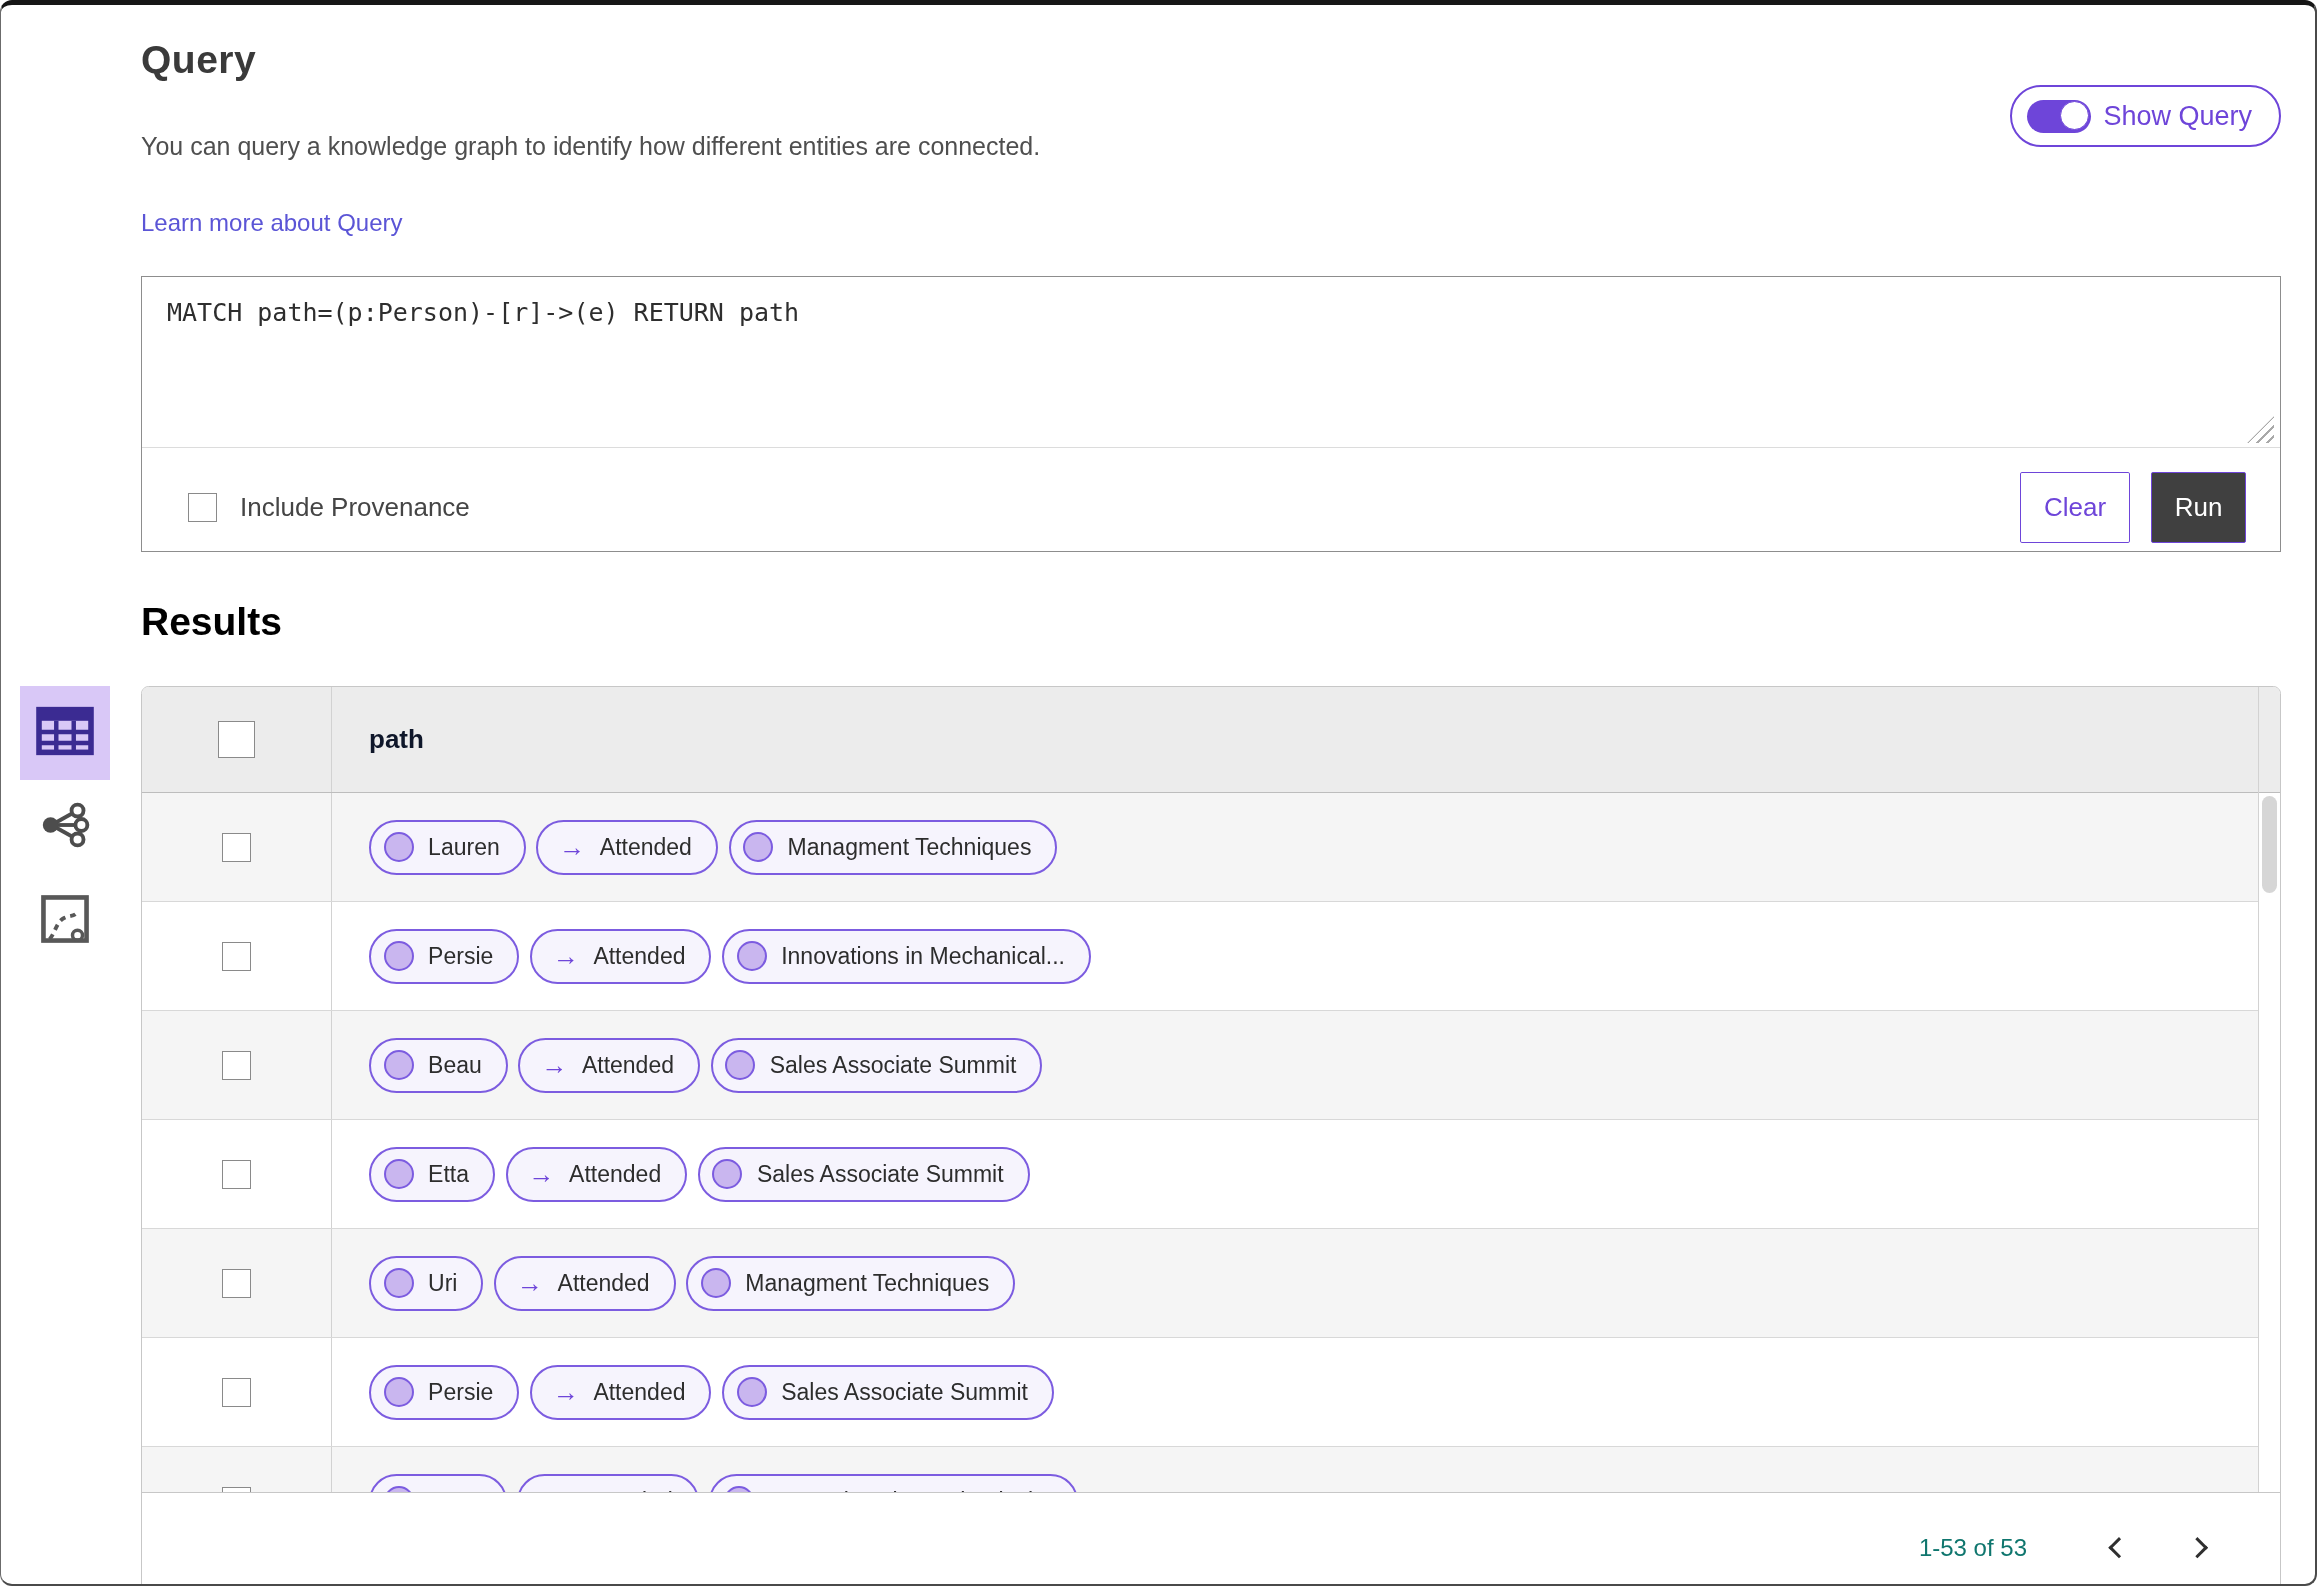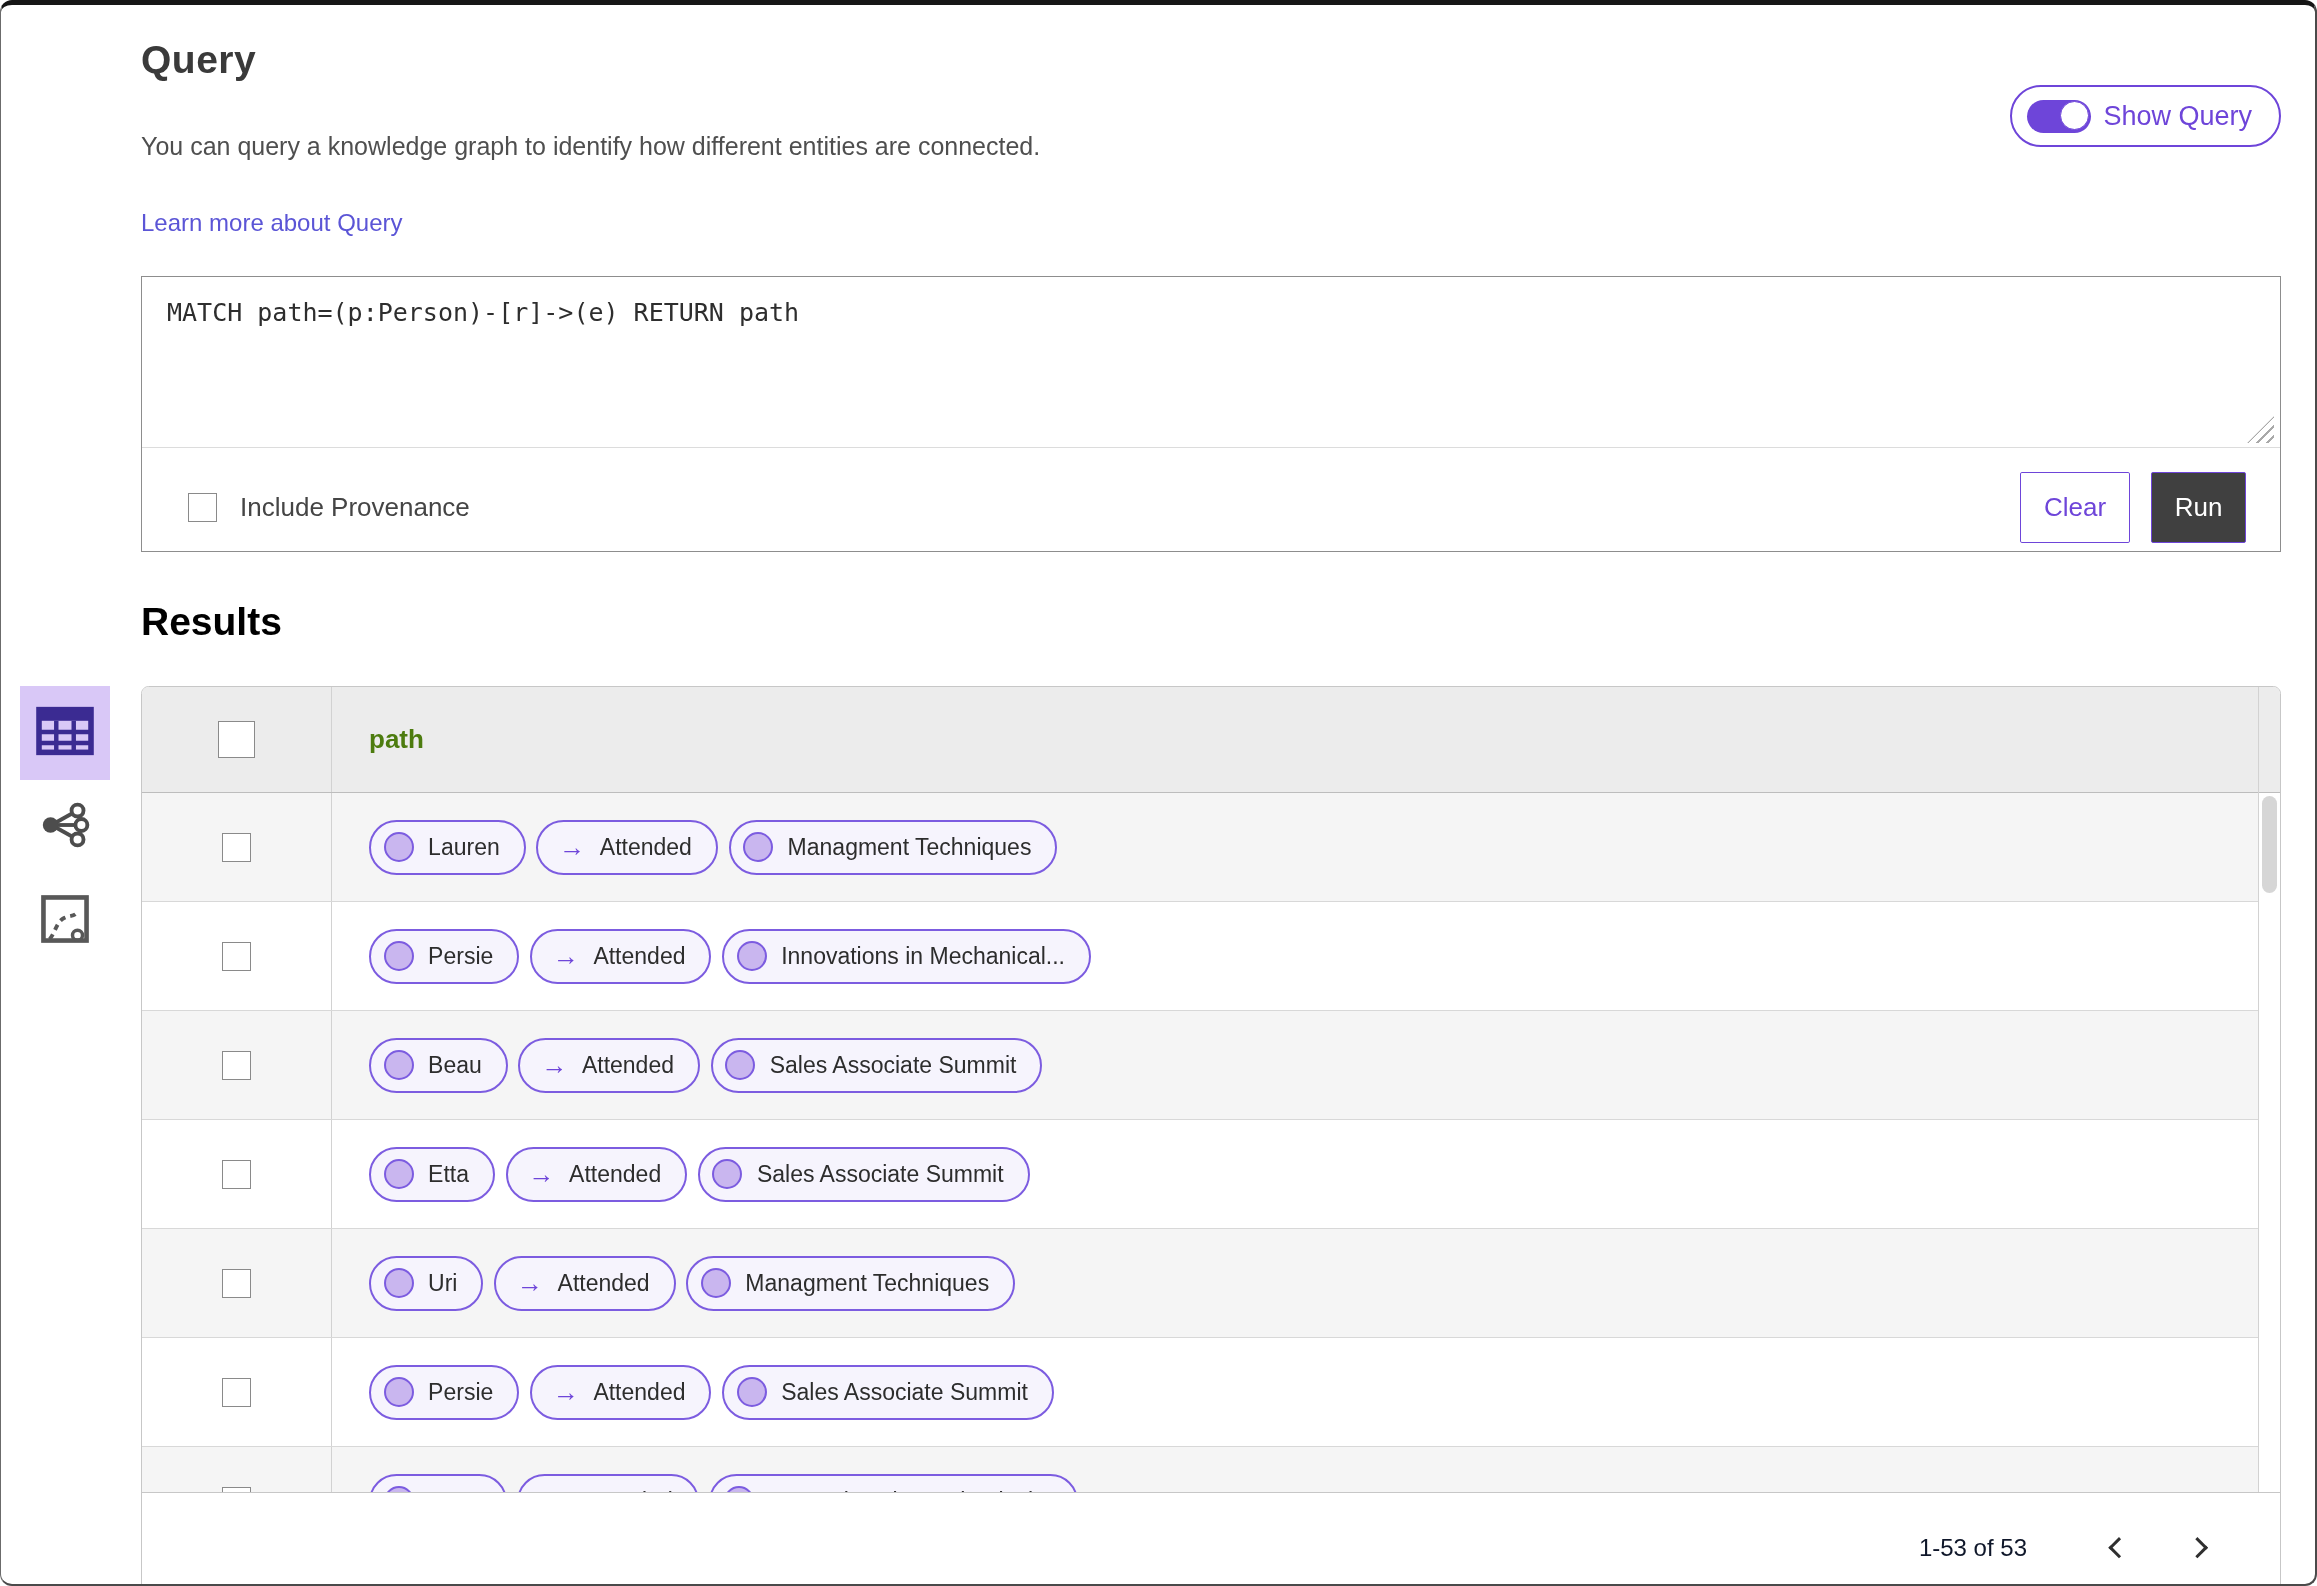--- a/index.html
+++ b/index.html
@@ -46,35 +46,35 @@
   .view-btn.selected { background:#d9c8f7; }
   .results-container { flex:1; margin-right:34px; height:917px; border:1px solid #c7c7c7; border-radius:7.7px;
                        display:flex; flex-direction:column; overflow:hidden; background:#fff; }
   .table-scroll { flex:1; display:flex; overflow:hidden; }
   .table-content { flex:1; overflow:hidden; }
   .thead { display:flex; height:106px; background:#ececec; border-bottom:1.9px solid #bdbdbd; }
   .cell-check { width:190px; flex:0 0 190px; display:flex; align-items:center; justify-content:center;
                 border-right:1px solid #d2d2d2; }
   .thead .checkbox { width:37px; height:37px; }
   .cell-path { flex:1; display:flex; align-items:center; padding-left:37px; gap:10.6px; overflow:hidden; }
-  .col-label { font-size:26px; font-weight:700; color:#4d7c0f; }
+  .col-label { font-size:26px; font-weight:700; color:#0f172a; }
   .trow { display:flex; height:109px; background:#fff; border-bottom:1px solid #d8d8d8; }
   .trow.striped { background:#f5f5f5; }
   .pill { display:inline-flex; align-items:center; height:55px; border:2.9px solid #7c5ce0; border-radius:28px;
           background:#f6f4fd; padding:0 24px 0 12.6px; gap:14.5px; cursor:pointer; white-space:nowrap; }
   .node-dot { width:30px; height:30px; border-radius:50%; background:#c9b6ef; border:2.9px solid #7c5ce0; }
   .pill-label { font-size:23px; color:#2d2d2d; }
   .pill.edge { padding-left:21px; }
   .arrow { font-size:26px; color:#6e45d9; line-height:1; }
   .scroll-gutter { width:22px; flex:0 0 22px; border-left:1px solid #d2d2d2; display:flex; flex-direction:column; }
   .gutter-head { height:106px; background:#ececec; border-bottom:1.9px solid #bdbdbd; }
   .scroll-thumb { width:15.4px; height:97px; margin:2.9px auto 0; background:#d6d6d6; border-radius:7.7px; }
   .pagination { height:110px; border-top:1px solid #c7c7c7; background:#fff;
                 display:flex; align-items:center; justify-content:flex-end; padding-right:50px; }
-  .page-range { font-size:24px; color:#0f172a; margin-right:60px; }
+  .page-range { font-size:24px; color:#0f766e; margin-right:60px; }
   .chev-btn { width:58px; height:58px; display:flex; align-items:center; justify-content:center; cursor:pointer; }
   .chev { width:15.4px; height:15.4px; border-right:3.4px solid #2f2f2f; border-bottom:3.4px solid #2f2f2f; }
   .chev.left  { transform:rotate(135deg); margin-left:5.8px; }
   .chev.right { transform:rotate(-45deg); margin-right:5.8px; }
   .chev-gap { width:27px; }
 </style>
 </head>
 <body>
 
 <div class="page">

